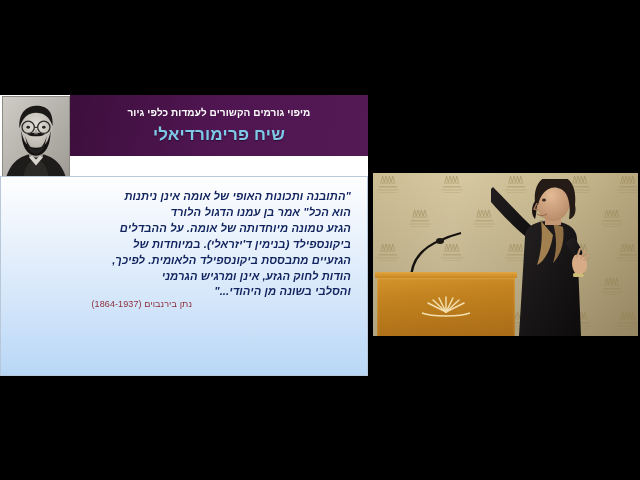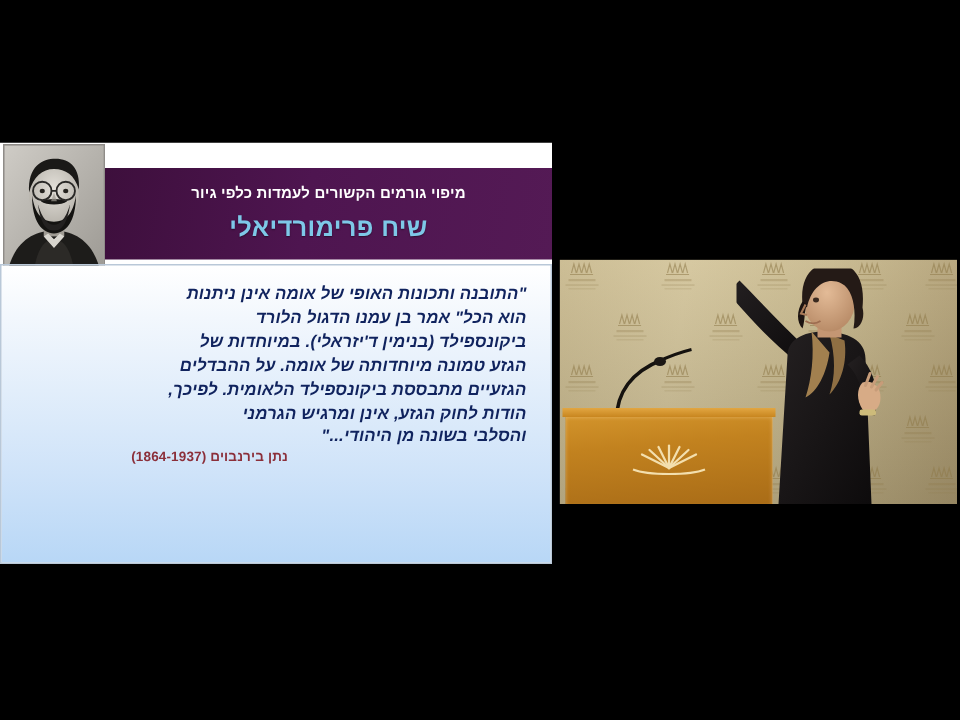--- a/index.html
+++ b/index.html
@@ -45,21 +45,21 @@
         #cfe3f9 70%,
         #b8d7f6 100%);
     border: 1px solid #b9c8d8;
     box-sizing: border-box;
   }
 
   
   .slide-header {
     position: absolute;
     left: 70px;
-    top: 17px;
+    top: 0px;
     width: 298px;
     height: 61px;
     background: #4a1349;
     background: linear-gradient(100deg, #3d0f3c 0%, #4e1550 45%, #541a55 100%);
     display: flex;
     flex-direction: column;
     align-items: center;
     justify-content: center;
   }
 
@@ -118,21 +118,21 @@
   .quote-block p { margin: 0; }
 
   .attribution {
     position: absolute;
     right: 175px;
     top: 122px;
     direction: rtl;
     text-align: right;
     color: #8b2f3a;
     font-size: 9px;
-    font-weight: 700;
+    font-weight: 400;
     letter-spacing: 0.1px;
   }
 
   
   .video-panel {
     position: absolute;
     left: 373px;
     top: 173px;
     width: 265px;
     height: 163px;
@@ -257,22 +257,22 @@
 
         <path d="M27 62 L34 70 L41 62 L38 60 L34 64 L30 60 Z" fill="#d8d5ce"></path>
       </svg>
     </div>
 
     <div class="slide-body">
 
       <div class="quote-block">
         <p>"התובנה ותכונות האופי של אומה אינן ניתנות</p>
         <p>הוא הכל" אמר בן עמנו הדגול הלורד</p>
+        <p>הגזע טמונה מיוחדותה של אומה. על ההבדלים</p>
         <p>ביקונספילד (בנימין ד'יזראלי). במיוחדות של</p>
-        <p>הגזע טמונה מיוחדותה של אומה. על ההבדלים</p>
         <p>הגזעיים מתבססת ביקונספילד הלאומית. לפיכך,</p>
         <p>הודות לחוק הגזע, אינן ומרגיש הגרמני</p>
         <p>והסלבי בשונה מן היהודי..."</p>
       </div>
 
       <div class="attribution">נתן בירנבוים (1864-1937)</div>
     </div>
   </div>
 
   <div class="video-panel">

